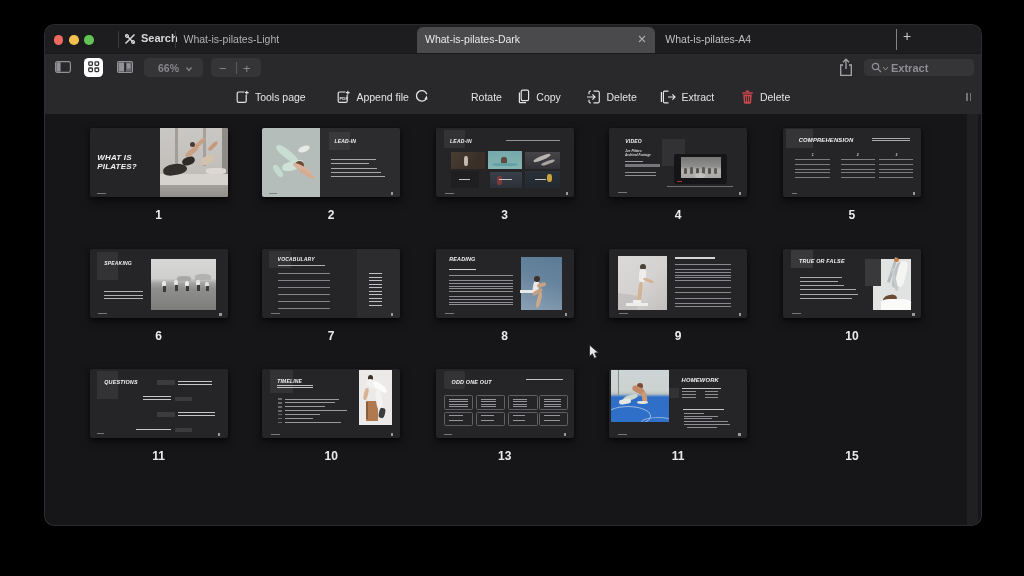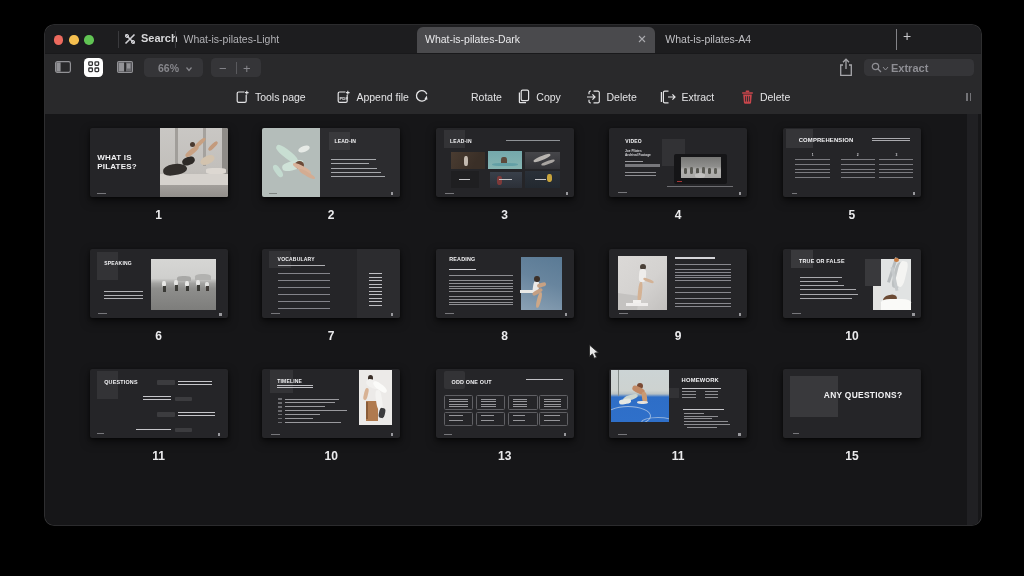--- a/index.html
+++ b/index.html
@@ -9,21 +9,21 @@
   #tabbar{position:absolute;left:0;top:0;width:936px;height:28px;background:#1d1d1f;}
   .tl{position:absolute;top:10.7px;width:9.6px;height:9.6px;border-radius:50%;}
   .vsep{position:absolute;top:6px;width:1px;height:17px;background:#3a3a3d;}
   #toolbar{position:absolute;left:0;top:28px;width:936px;height:61.5px;background:#29292b;}
   .ctl{position:absolute;background:#353538;border-radius:4.5px;}
   .tbtxt{color:#87878c;font-size:10.5px;}
   .act{position:absolute;top:62px;height:20px;display:flex;align-items:center;color:#e3e3e5;font-size:10.5px;}
   .act svg{margin-right:6px;}
   .sl{position:absolute;width:138.3px;height:69.4px;background:#252528;border-radius:2px;box-shadow:0 4px 10px rgba(0,0,0,.55),0 1px 3px rgba(0,0,0,.5);overflow:hidden;}
   .num{position:absolute;width:40px;text-align:center;color:#ebebed;font-size:12px;font-weight:bold;}
-  .hd{position:absolute;color:#f2f2f4;font-weight:bold;letter-spacing:.2px;white-space:nowrap;}
+  .hd{position:absolute;color:#f2f2f4;font-weight:bold;letter-spacing:.2px;white-space:nowrap;font-style:italic;}
   .ln{position:absolute;background:#a2a2a6;height:0.9px;}
   .blk{position:absolute;}
   .ft{position:absolute;height:0.9px;background:#77777b;width:9px;}
   .pg{position:absolute;width:2.4px;height:2.6px;background:#98989c;}
   .acc{position:absolute;background:#353538;}
 </style>
 </head>
 <body>
 <div id="win">
 
@@ -480,25 +480,20 @@
     <div class="ln" style="left:74.6px;top:44.2px;width:20px;background:#8e8e92;height:0.7px;"></div>
     <div class="ln" style="left:74.6px;top:47px;width:34px;background:#8e8e92;height:0.7px;"></div>
     <div class="ln" style="left:74.6px;top:49.9px;width:28px;background:#8e8e92;height:0.7px;"></div>
     <div class="ln" style="left:74.6px;top:52.7px;width:44px;background:#8e8e92;height:0.7px;"></div>
     <div class="ln" style="left:74.6px;top:55.6px;width:46px;background:#8e8e92;height:0.7px;"></div>
     <div class="ln" style="left:77.6px;top:58.4px;width:30px;background:#8e8e92;height:0.7px;"></div>
     <div class="ft" style="left:8.5px;top:65.3px;"></div>
     <div class="pg" style="left:129.3px;top:64.5px;"></div>
   </div>
 
-  <div class="sl" style="left:737.8px;top:344px;">
-    <div class="acc" style="left:7.7px;top:7.4px;width:48px;height:41.5px;background:#39393c;"></div>
-    <div class="hd" style="left:41px;top:21.8px;font-size:8.4px;letter-spacing:.3px;">ANY QUESTIONS?</div>
-    <div class="ft" style="left:10px;top:64.2px;width:6.6px;"></div>
-  </div>
 
   <div class="num" style="left:93.7px;top:183.5px;">1</div>
   <div class="num" style="left:266.2px;top:183.5px;">2</div>
   <div class="num" style="left:439.7px;top:183.5px;">3</div>
   <div class="num" style="left:613.2px;top:183.5px;">4</div>
   <div class="num" style="left:786.9px;top:183.5px;">5</div>
   <div class="num" style="left:93.7px;top:304px;">6</div>
   <div class="num" style="left:266.2px;top:304px;">7</div>
   <div class="num" style="left:439.7px;top:304px;">8</div>
   <div class="num" style="left:613.2px;top:304px;">9</div>

